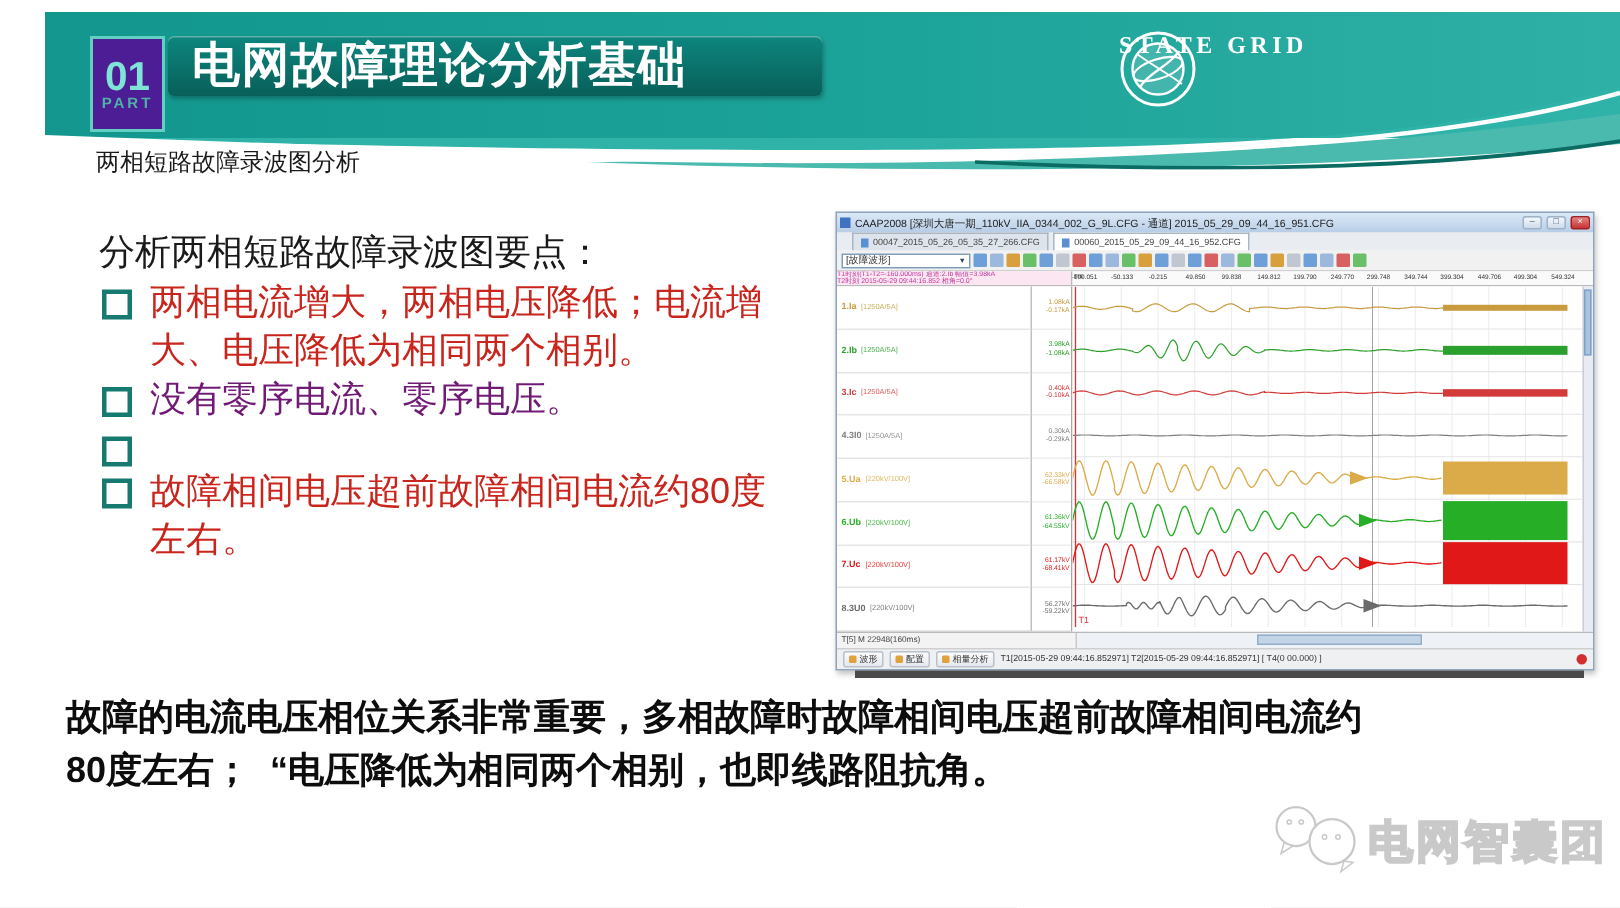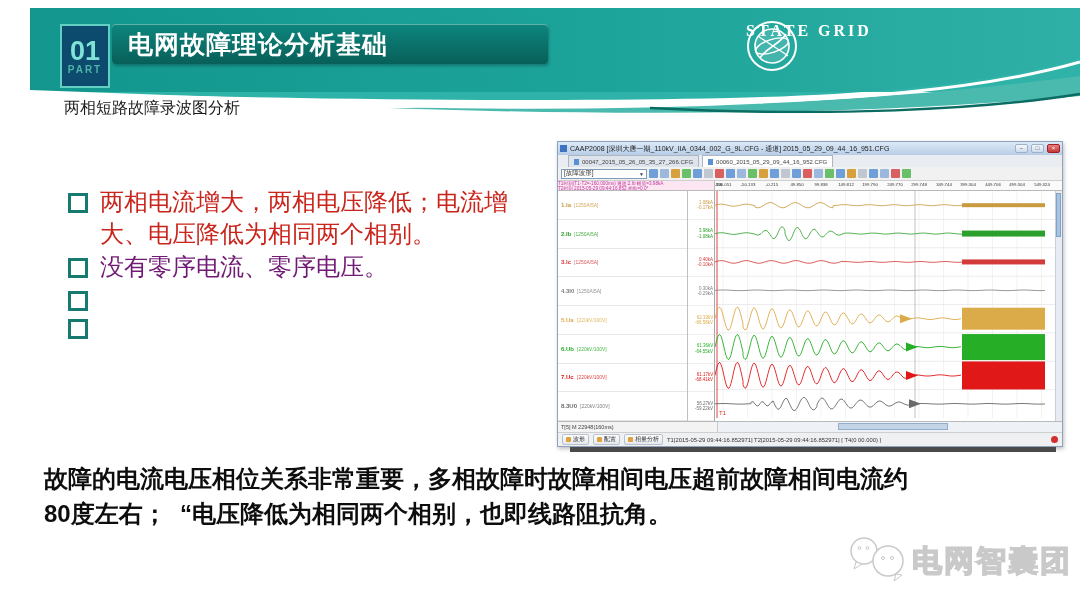--- a/index.html
+++ b/index.html
@@ -1,28 +1,28 @@
 <!DOCTYPE html>
 <html><head>
 <meta charset="utf-8">
 <style>
   html,body{margin:0;padding:0;background:#e9e9e9;}
   .slide{position:relative;width:1080px;height:605px;background:#ffffff;overflow:hidden;
          font-family:"Liberation Sans","DejaVu Sans",sans-serif;}
   
   .band{position:absolute;left:30px;top:8px;width:1050px;height:112px;}
   .band svg{position:absolute;left:0;top:0;}
-  .part-badge{position:absolute;left:30px;top:16px;width:46px;height:60px;background:#0c4a6e;
+  .part-badge{position:absolute;left:30px;top:16px;width:46px;height:60px;background:#4c1d95;
               border:2px solid #63cfc3;display:flex;flex-direction:column;align-items:center;justify-content:center;}
   .part-num{font-size:27px;font-weight:bold;color:#7fe3d6;line-height:26px;}
   .part-lab{font-size:10px;color:#4db3a7;letter-spacing:2px;font-weight:bold;}
   .title-pill{position:absolute;left:82px;top:16px;width:436px;height:40px;border-radius:4px;
               background:linear-gradient(#0d867e,#085f59);box-shadow:inset 0 1px 0 rgba(255,255,255,.35),1px 2px 3px rgba(0,0,0,.25);
               display:flex;align-items:center;padding-left:16px;box-sizing:border-box;}
-  .title-pill span{color:#fff;font-size:25px;font-weight:bold;letter-spacing:1px;}
+  .title-pill span{color:#fff;font-size:32px;font-weight:bold;letter-spacing:1px;}
   .logo{position:absolute;left:716px;top:12px;display:flex;align-items:center;gap:12px;}
   .brand{display:flex;flex-direction:column;line-height:1;}
   .brand-cn{color:#fff;font-size:29px;font-weight:bold;letter-spacing:4px;}
   .brand-en{color:#fff;font-size:16px;font-weight:bold;letter-spacing:3px;margin-top:3px;
             font-family:"Liberation Serif","DejaVu Serif",serif;}
   
   .subtitle{position:absolute;left:64px;top:98px;font-size:16px;color:#1a1a1a;}
   .points-head{position:absolute;left:66px;top:152px;font-size:24px;color:#1a1a1a;}
   .points{position:absolute;left:66px;top:186px;width:472px;margin:0;padding:0;list-style:none;}
   .points li{display:flex;margin:0 0 1px 0;color:#c9251c;font-size:24px;line-height:32px;}
@@ -130,34 +130,36 @@
         <path d="M14,38 C20,28 34,24 40,14" stroke="#ffffff" stroke-width="1.6" fill="none"></path>
         <path d="M12,16 C20,22 34,30 42,36" stroke="#ffffff" stroke-width="1.2" fill="none"></path>
       </svg>
       <div class="brand">
         <span class="brand-en">STATE GRID</span>
       </div>
     </div>
   </div>
 
   <div class="subtitle">两相短路故障录波图分析</div>
+  <div class="points-head">分析两相短路故障录波图要点：</div>
   <ul class="points" id="points-list">
       <li>
         <span class="sq"></span>
         <span class="pt" style="color: rgb(201, 37, 28);">两相电流增大，两相电压降低；电流增大、电压降低为相同两个相别。</span>
       </li>
       <li>
         <span class="sq"></span>
         <span class="pt" style="color: #701a75;">没有零序电流、零序电压。</span>
       </li>
       <li>
         <span class="sq"></span>
       </li>
       <li>
         <span class="sq"></span>
+        <span class="pt" style="color: rgb(201, 37, 28);">故障相间电压超前故障相间电流约80度左右。</span>
       </li>
     </ul>
 
   <div class="appwin">
     <div class="tbar">
       <span class="tbar-icon"></span>
       <span class="tbar-title">CAAP2008  [深圳大唐一期_110kV_IIA_0344_002_G_9L.CFG - 通道]  2015_05_29_09_44_16_951.CFG</span>
       <span class="winbtn">–</span>
       <span class="winbtn">□</span>
       <span class="winbtn close">×</span>

